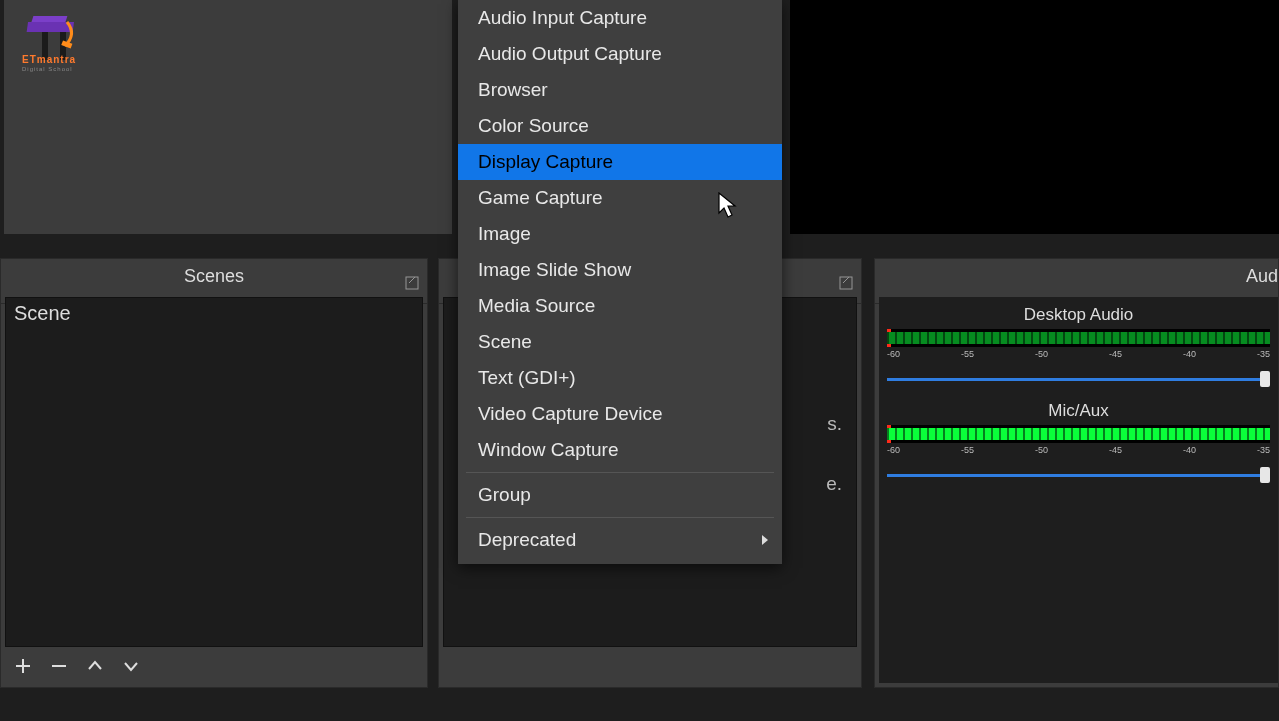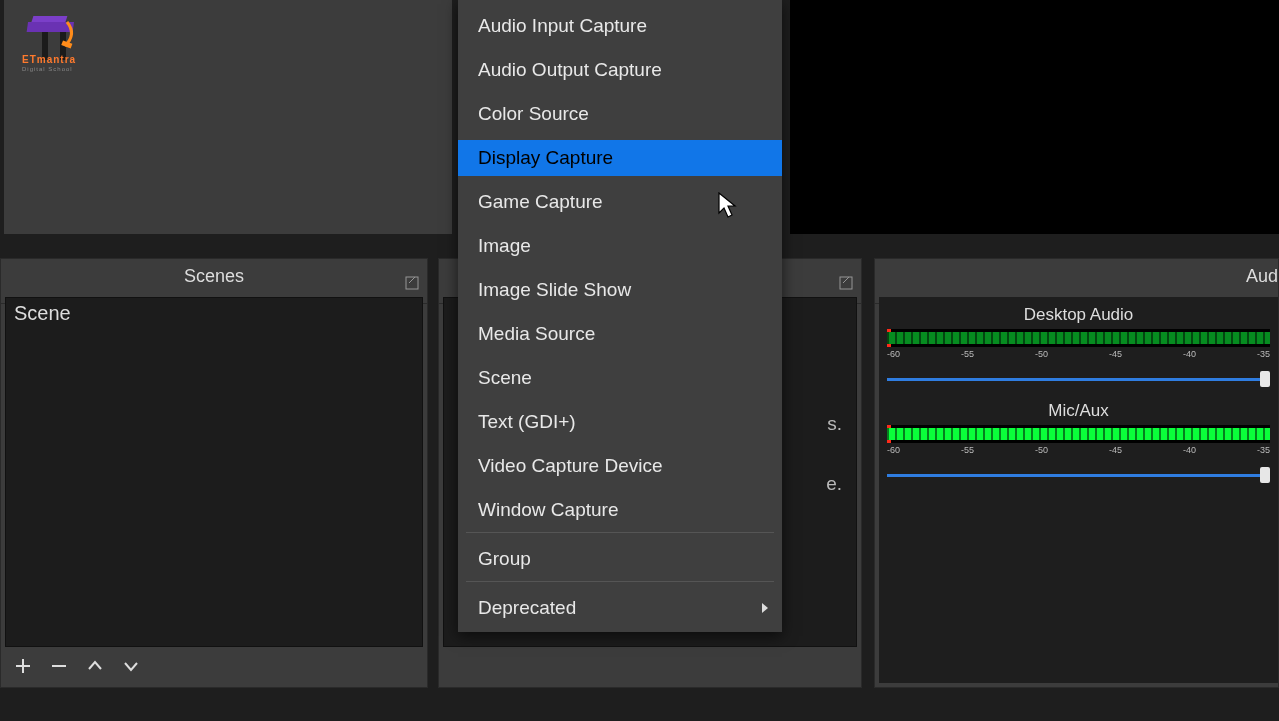--- a/index.html
+++ b/index.html
@@ -37,21 +37,21 @@
   .meter-ticks{position:absolute;left:0;right:0;top:3px;height:12px;background:
     repeating-linear-gradient(90deg,rgba(0,0,0,0.9) 0 2px,transparent 2px 8px);opacity:.55;}
   .meter-scale{position:relative;height:12px;color:#bbb;font-size:9px;display:flex;justify-content:space-between;margin-top:2px;}
   .red-dot{position:absolute;left:0;top:0;width:4px;height:18px;background:#ff2b1a;}
   .slider-track{position:relative;height:16px;margin-top:10px;}
   .slider-line{position:absolute;left:0;right:0;top:7px;height:3px;background:#2f7de1;}
   .slider-thumb{position:absolute;right:0;top:0;width:10px;height:16px;background:#e7e7e7;border-radius:2px;}
 
   
   .context-menu{position:absolute;left:458px;top:0;width:324px;background:#3f3f3f;box-shadow:0 4px 14px rgba(0,0,0,.6);z-index:1000;padding-bottom:6px;}
-  .menu-item{padding:7px 20px;font-size:19px;color:#e8e8e8;white-space:nowrap;cursor:default;position:relative;margin-top:8px;}
+  .menu-item{padding:7px 20px;font-size:19px;color:#e8e8e8;white-space:nowrap;cursor:default;position:relative;}
   .menu-item.selected{background:#1176e8;color:#000000;}
   .menu-sep{height:1px;background:#555;margin:4px 8px;}
   .submenu-arrow{position:absolute;right:14px;top:50%;transform:translateY(-50%);width:0;height:0;border-top:5px solid transparent;border-bottom:5px solid transparent;border-left:6px solid #ddd;}
 
   
   .cursor{position:absolute;left:718px;top:192px;width:22px;height:28px;z-index:2000;}
   .cursor svg{width:100%;height:100%;}
 
   
   .ghost-text{position:absolute;right:14px;color:#b9b9b9;font-size:19px;}
@@ -177,20 +177,21 @@
           </div>
         </div>
       </div>
   </div>
 </div>
 
 <div class="context-menu">
   <div id="menu-items">
       <div class="menu-item">Audio Input Capture</div>
       <div class="menu-item">Audio Output Capture</div>
+      <div class="menu-item">Browser</div>
       <div class="menu-item">Color Source</div>
       <div class="menu-item selected">Display Capture</div>
       <div class="menu-item">Game Capture</div>
       <div class="menu-item">Image</div>
       <div class="menu-item">Image Slide Show</div>
       <div class="menu-item">Media Source</div>
       <div class="menu-item">Scene</div>
       <div class="menu-item">Text (GDI+)</div>
       <div class="menu-item">Video Capture Device</div>
       <div class="menu-item">Window Capture</div>

